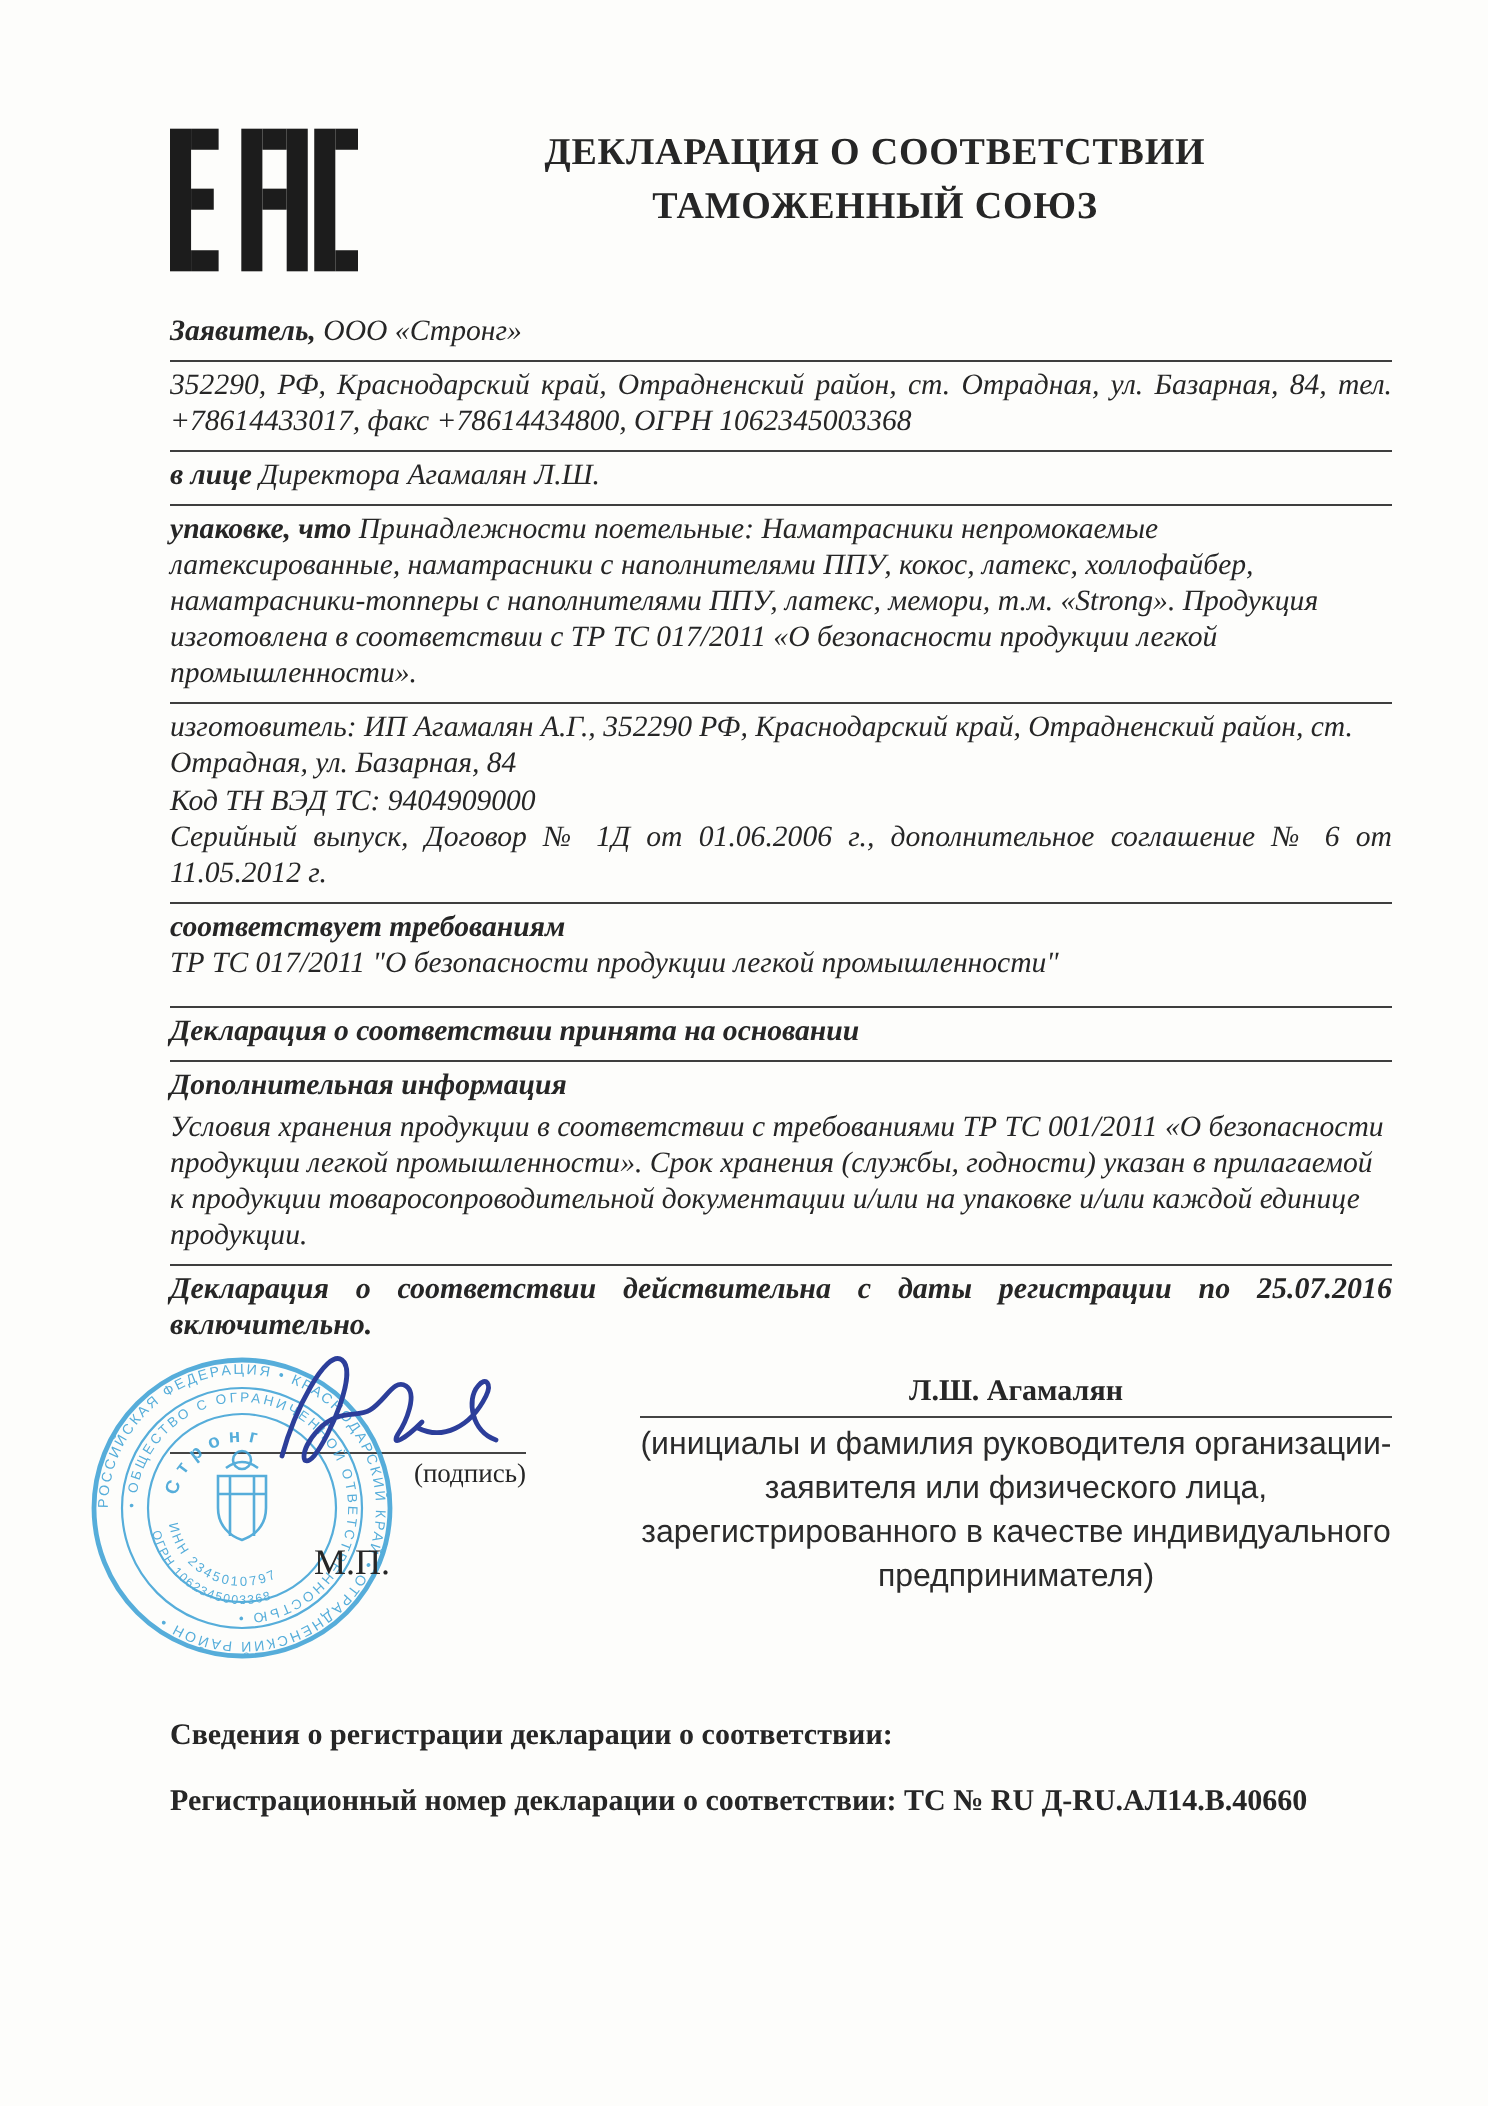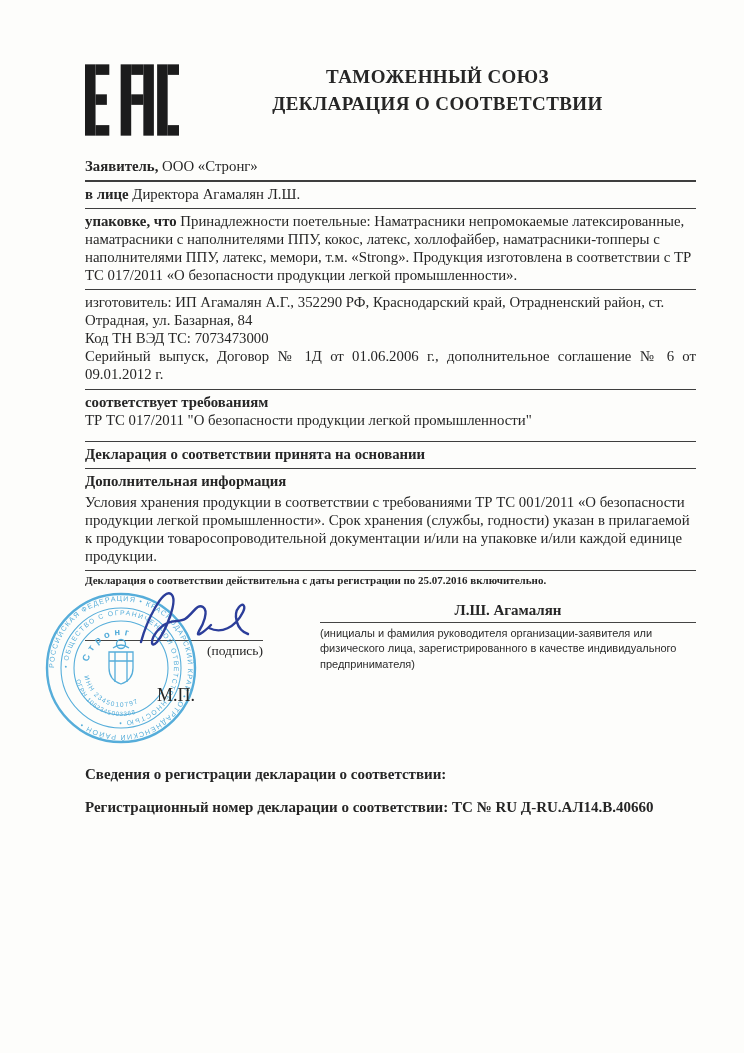--- a/index.html
+++ b/index.html
@@ -6,39 +6,39 @@
   .page{
     width:744px;height:1053px;background:#fdfdfb;position:relative;
     font-family:"Liberation Serif",serif;color:#262626;
     box-sizing:border-box;padding:60px 48px 0 85px;overflow:hidden;
     box-shadow:0 0 6px rgba(0,0,0,.25);margin:0 auto;
   }
   .header{display:flex;align-items:flex-start;}
   .eac{width:94px;height:76px;flex:0 0 auto;margin-top:2px;}
   .title{flex:1;text-align:center;font-weight:bold;font-size:19px;line-height:1.4;padding-top:4px;letter-spacing:.4px;}
   .doc{margin-top:16px;}
-  .row{padding:3px 0 5px;font-size:14.8px;line-height:1.22;}
+  .row{padding:3px 0 5px;font-size:14.8px;line-height:1.22;font-style:italic;}
   .row .sub{padding:0;}
   .rule{border-top:1.5px solid #3e3e3e;height:0;}
   .b{font-weight:bold;}
   .just{text-align:justify;}
   .gap-b{padding-bottom:12px;}
-  .validity{font-weight:bold;font-size:11px;}
+  .validity{font-weight:bold;font-size:15px;}
   
   .sig-row{display:flex;margin-top:8px;position:relative;}
   .sig-left{width:235px;position:relative;flex:0 0 auto;}
   .stamp{position:absolute;left:-44px;top:-12px;width:160px;height:160px;opacity:.88;}
   .autograph{position:absolute;left:42px;top:-22px;width:150px;height:80px;z-index:3;}
   .sign-line{border-top:1.4px solid #444;width:178px;margin-top:40px;}
   .sign-caption{width:178px;text-align:right;font-size:13.5px;padding-top:2px;position:relative;z-index:2;}
   .mp{font-size:18px;margin:26px 0 0 72px;position:relative;z-index:2;}
   .sig-right{flex:1;padding-top:2px;}
   .name{text-align:center;font-size:15px;padding-bottom:3px;font-weight:bold;}
   .name-line{border-top:1.4px solid #444;}
-  .name-caption{font-family:"Liberation Sans",sans-serif;font-size:11px;line-height:1.38;text-align:left;padding-top:3px;color:#2b2b2b;}
+  .name-caption{font-family:"Liberation Sans",sans-serif;font-size:16px;line-height:1.38;text-align:center;padding-top:3px;color:#2b2b2b;}
   
   .reg{margin-top:60px;font-weight:bold;font-size:15px;}
   .reg .line{margin-bottom:16px;}
   .reg .line2{margin-bottom:13px;}
 </style>
 </head>
 <body>
 
 <div class="page">
 
@@ -55,51 +55,52 @@
         <rect x="72" y="0" width="13" height="88"></rect>
         <rect x="57" y="0" width="15" height="13"></rect>
         <rect x="57" y="37" width="15" height="13"></rect>
 
         <rect x="89" y="0" width="13" height="88"></rect>
         <rect x="102" y="0" width="14" height="13"></rect>
         <rect x="102" y="75" width="14" height="13"></rect>
       </g>
     </svg>
     <div class="title">
+      <div>ДЕКЛАРАЦИЯ О СООТВЕТСТВИИ</div>
       <div>ТАМОЖЕННЫЙ СОЮЗ</div>
-      <div>ДЕКЛАРАЦИЯ О СООТВЕТСТВИИ</div>
     </div>
   </div>
 
   <div class="doc">
 
     <div class="row">
       <span class="b">Заявитель,</span>
       <span>ООО «Стронг»</span>
     </div>
     <div class="rule"></div>
 
+    <div class="row just">352290, РФ, Краснодарский край, Отрадненский район, ст. Отрадная, ул. Базарная, 84, тел. +78614433017, факс +78614434800, ОГРН 1062345003368</div>
     <div class="rule"></div>
 
     <div class="row">
       <span class="b">в лице</span>
       <span>Директора Агамалян Л.Ш.</span>
     </div>
     <div class="rule"></div>
 
     <div class="row">
       <span class="b">упаковке, что</span>
       <span>Принадлежности поетельные: Наматрасники непромокаемые латексированные, наматрасники с наполнителями ППУ, кокос, латекс, холлофайбер, наматрасники-топперы с наполнителями ППУ, латекс, мемори, т.м. «Strong». Продукция изготовлена в соответствии с ТР ТС 017/2011 «О безопасности продукции легкой промышленности».</span>
     </div>
     <div class="rule"></div>
 
     <div class="row">
       <div class="sub">изготовитель: ИП Агамалян А.Г., 352290 РФ, Краснодарский край, Отрадненский район, ст. Отрадная, ул. Базарная, 84</div>
-      <div class="sub">Код ТН ВЭД ТС: 7073473000</div>
-      <div class="sub just">Серийный выпуск, Договор № 1Д от 01.06.2006 г., дополнительное соглашение № 6 от 09.01.2012 г.</div>
+      <div class="sub">Код ТН ВЭД ТС: 9404909000</div>
+      <div class="sub just">Серийный выпуск, Договор № 1Д от 01.06.2006 г., дополнительное соглашение № 6 от 11.05.2012 г.</div>
     </div>
     <div class="rule"></div>
 
     <div class="row gap-b">
       <div class="sub b">соответствует требованиям</div>
       <div class="sub">ТР ТС 017/2011 "О  безопасности продукции легкой промышленности"</div>
     </div>
     <div class="rule"></div>
 
     <div class="row">

